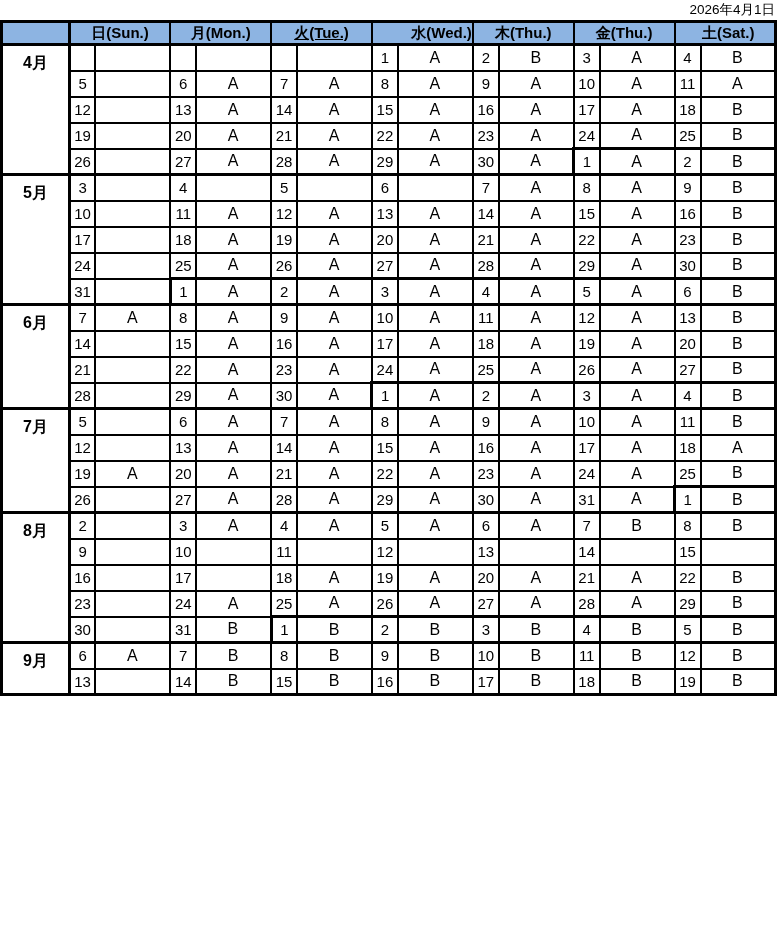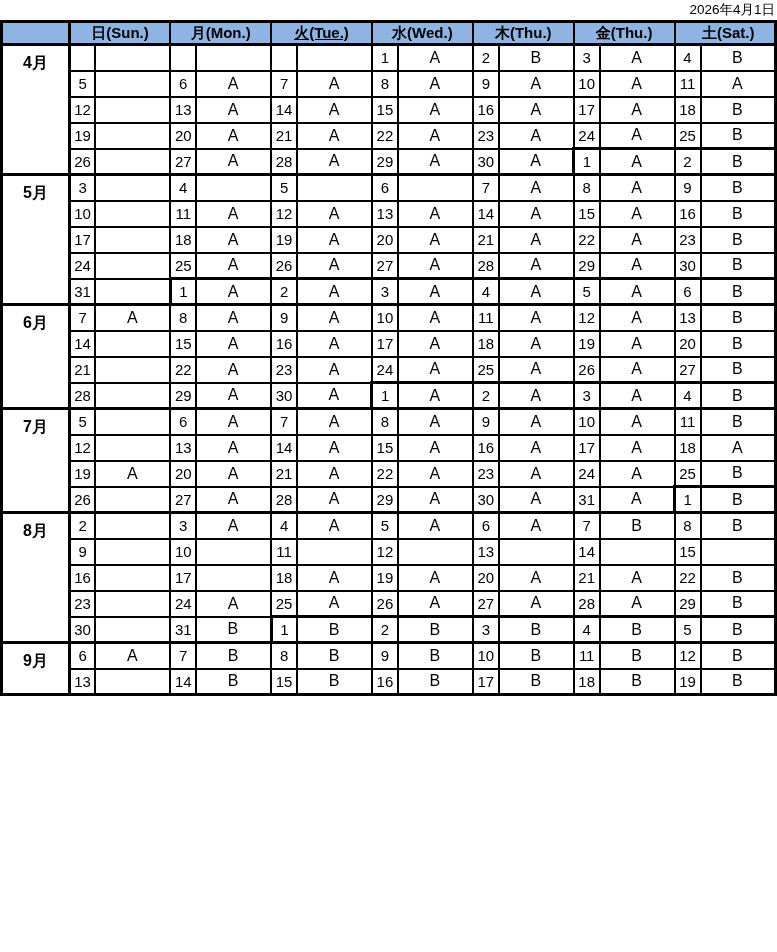--- a/index.html
+++ b/index.html
@@ -73,21 +73,21 @@
         <col style="width: 75px;">
         <col style="width: 26px;">
         <col style="width: 75px;">
       </colgroup>
     <thead>
         <tr>
           <th class="corner" style="background: rgb(141, 180, 226);"></th>
           <th colspan="2" class="day-head" style="background: rgb(141, 180, 226);">日(Sun.)</th>
           <th colspan="2" class="day-head" style="background: rgb(141, 180, 226); margin-left: 28px;">月(Mon.)</th>
           <th colspan="2" class="day-head" style="background: rgb(141, 180, 226); text-decoration: underline;">火(Tue.)</th>
-          <th colspan="2" class="day-head" style="background: rgb(141, 180, 226);">水(Wed.)</th>
+          <th colspan="2" class="day-head" style="background: rgb(141, 180, 226); text-align: right;">水(Wed.)</th>
           <th colspan="2" class="day-head" style="background: rgb(141, 180, 226);">木(Thu.)</th>
           <th colspan="2" class="day-head" style="background: rgb(141, 180, 226);">金(Thu.)</th>
           <th colspan="2" class="day-head" style="background: rgb(141, 180, 226); padding-left: 7px;">土(Sat.)</th>
         </tr>
       </thead>
     <tbody>
         <tr class="block-start">
           <td rowspan="5" class="month-cell">4月</td>
           <td class="date"></td>
           <td class="letter"></td>

